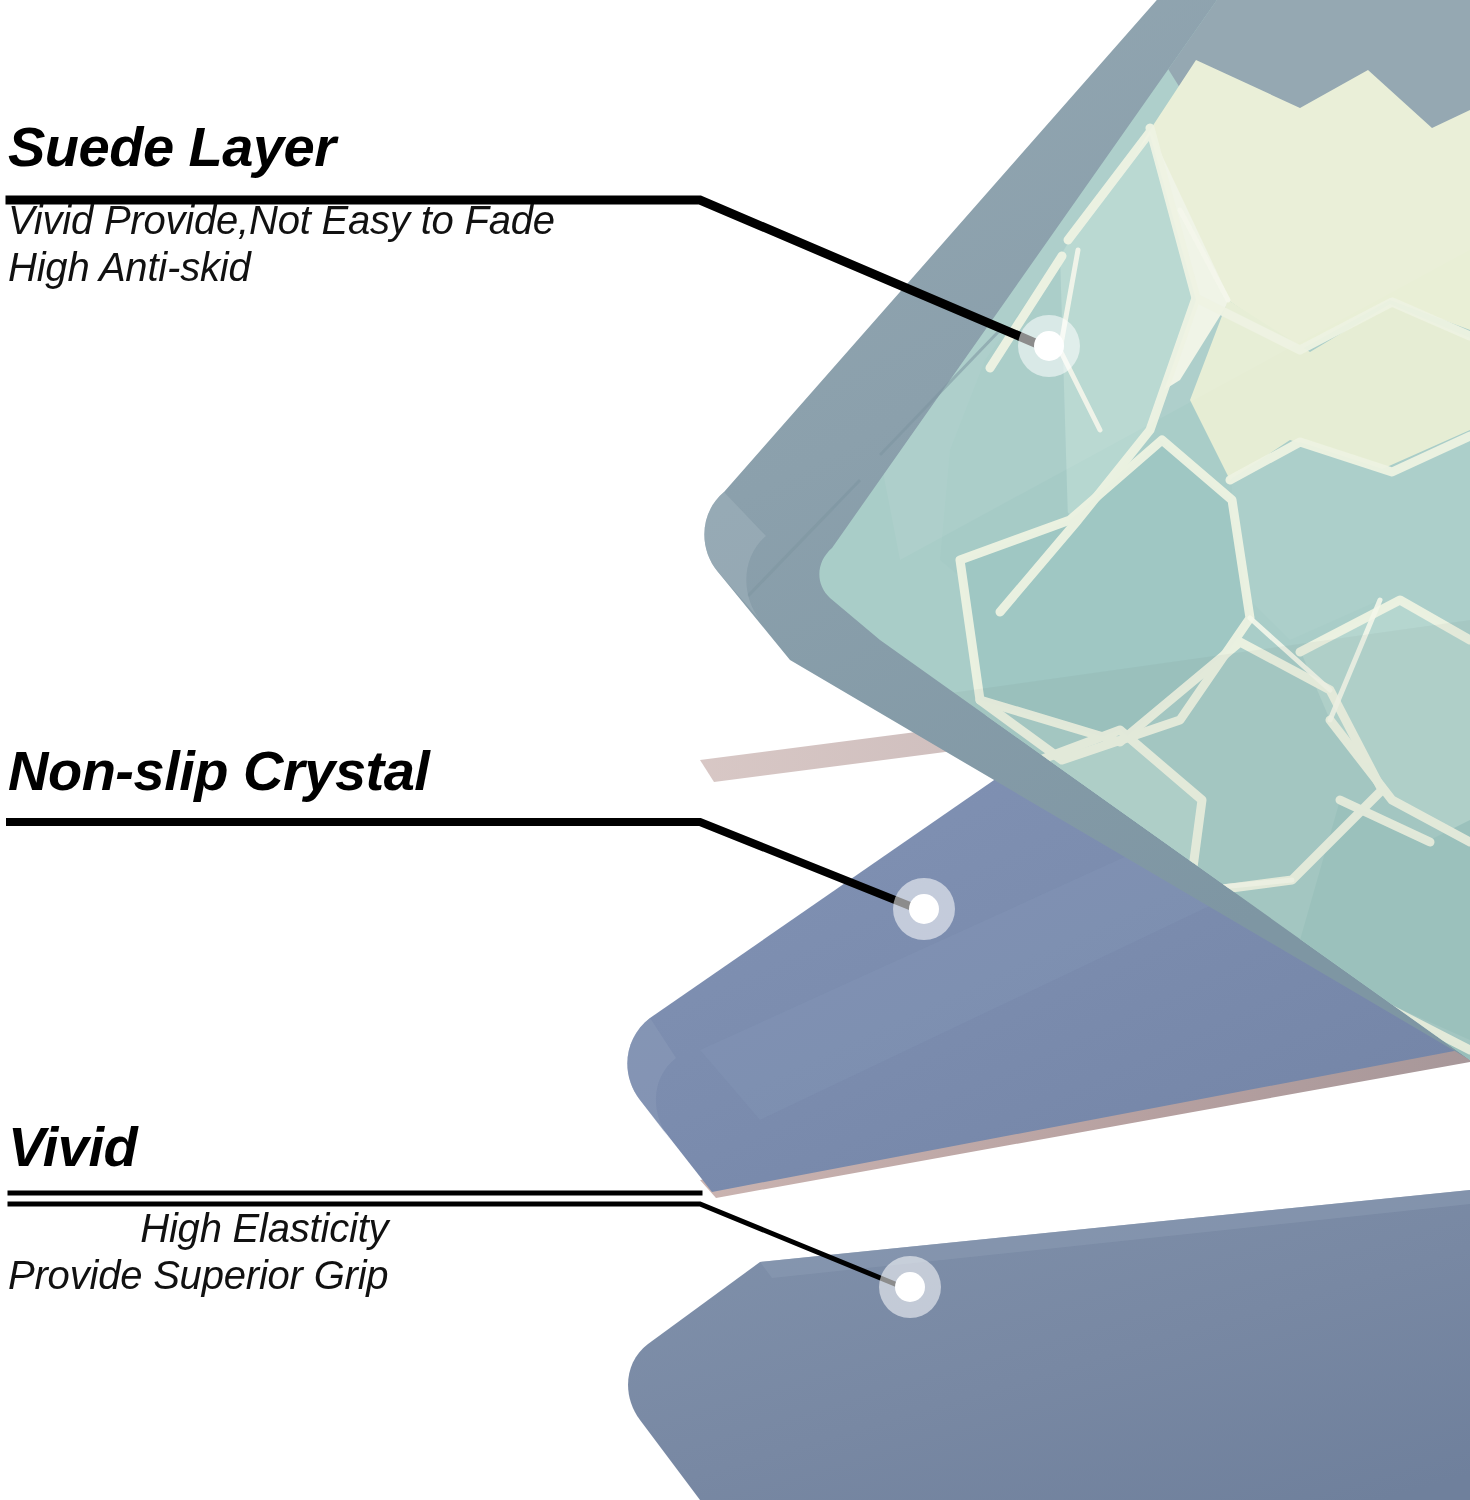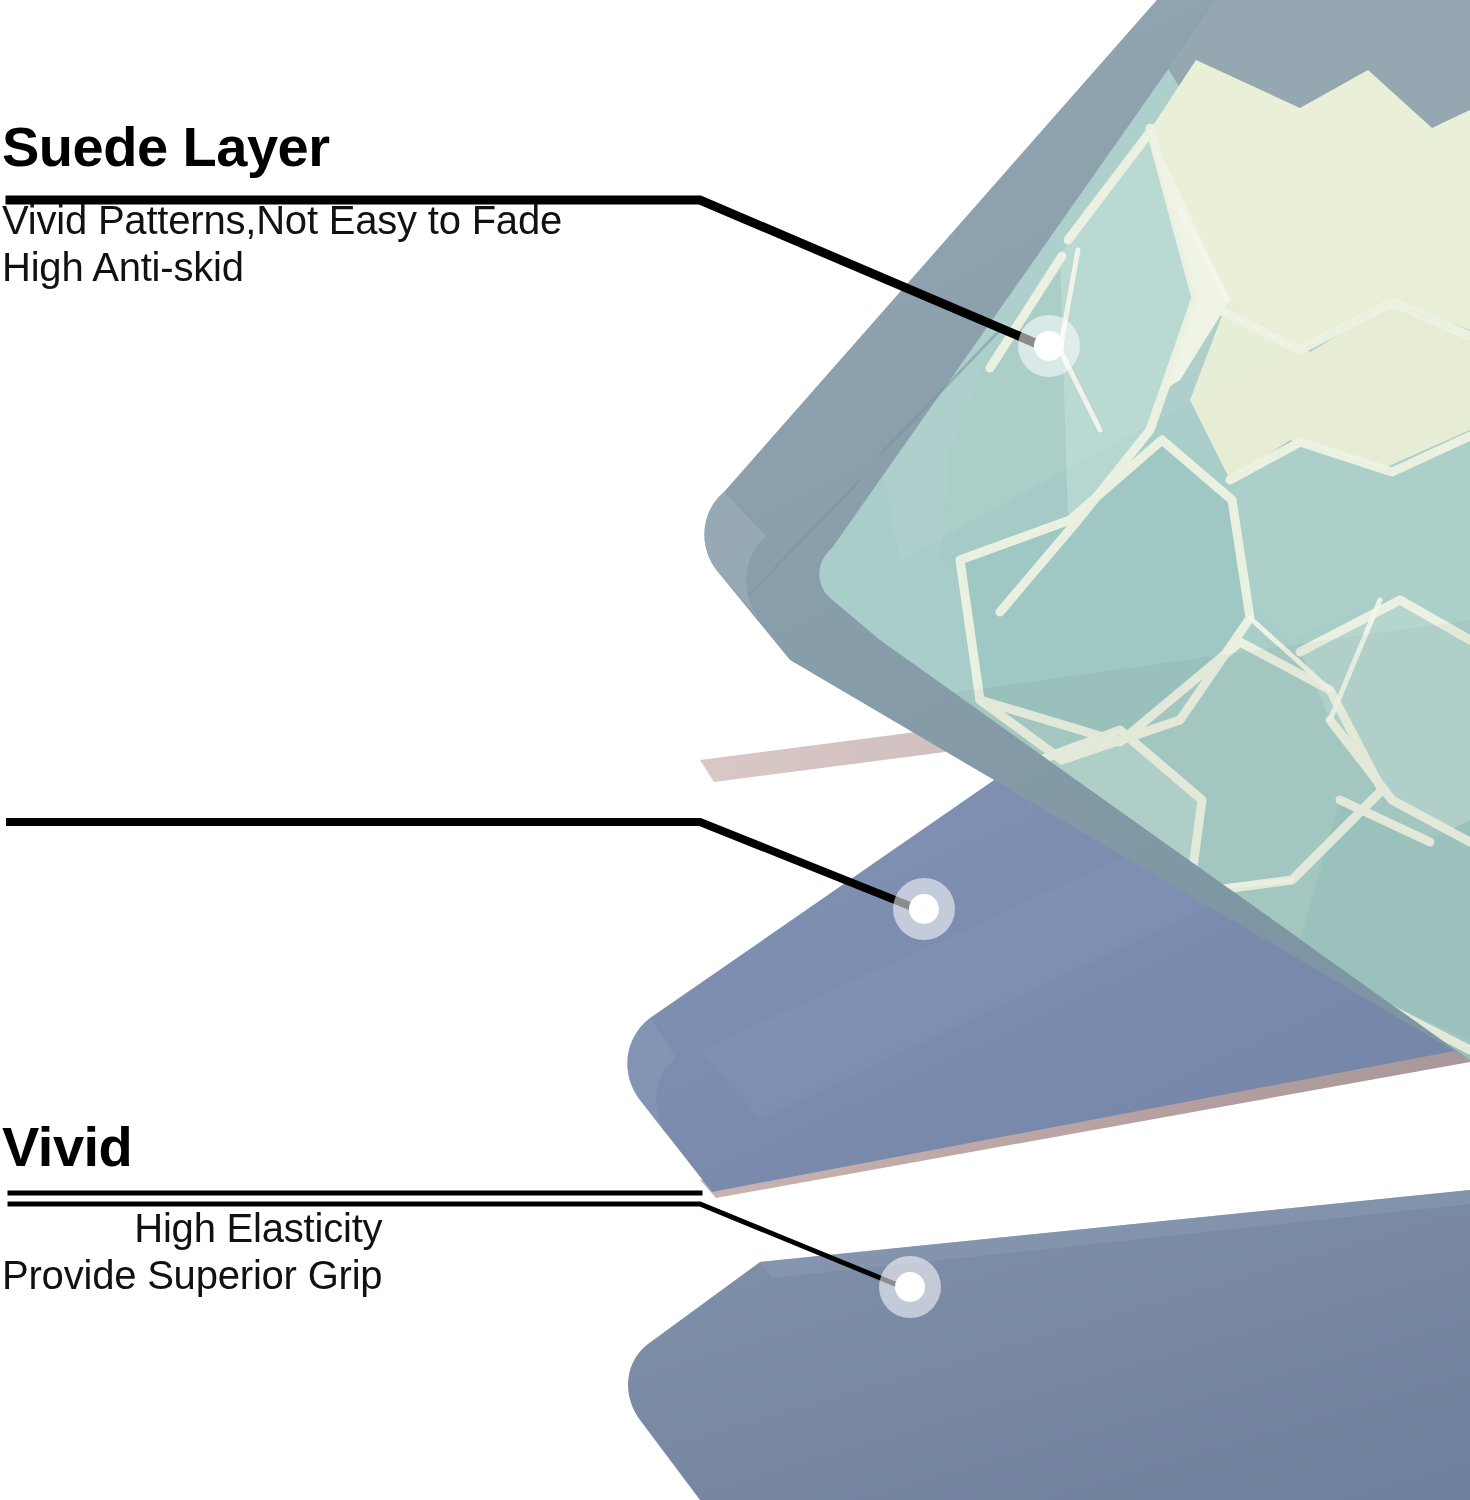--- a/index.html
+++ b/index.html
@@ -25,21 +25,22 @@
     position: absolute;
     left: 0;
     top: 0;
     width: 1470px;
     height: 1500px;
   }
 
   
   .callout {
     position: absolute;
-    left: 2px;
+    left: 8px;
+    font-style: italic;
   }
   .callout-title {
     font-size: 56px;
     font-weight: 700;
     color: #000000;
     line-height: 1.02;
     letter-spacing: -0.5px;
     white-space: nowrap;
     font-stretch: condensed;
   }
@@ -256,26 +257,27 @@
     <path d="M 10,1204 L 700,1204 L 900,1286" stroke="#000000" stroke-width="5" fill="none" stroke-linecap="square"></path>
   </svg>
 
   <div class="marker" id="marker-suede"></div>
   <div class="marker" id="marker-crystal"></div>
   <div class="marker" id="marker-rubber"></div>
 
   <div class="callout" id="callout-suede">
     <div class="callout-title">Suede Layer</div>
     <div class="callout-sub">
-      <div>Vivid Patterns,Not Easy to Fade</div>
+      <div>Vivid Provide,Not Easy to Fade</div>
       <div>High Anti-skid</div>
     </div>
   </div>
 
   <div class="callout" id="callout-crystal">
+    <div class="callout-title">Non-slip Crystal</div>
   </div>
 
   <div class="callout" id="callout-rubber">
     <div class="callout-title">Vivid</div>
     <div class="callout-sub">
       <div>High Elasticity</div>
       <div>Provide Superior Grip</div>
     </div>
   </div>
 

